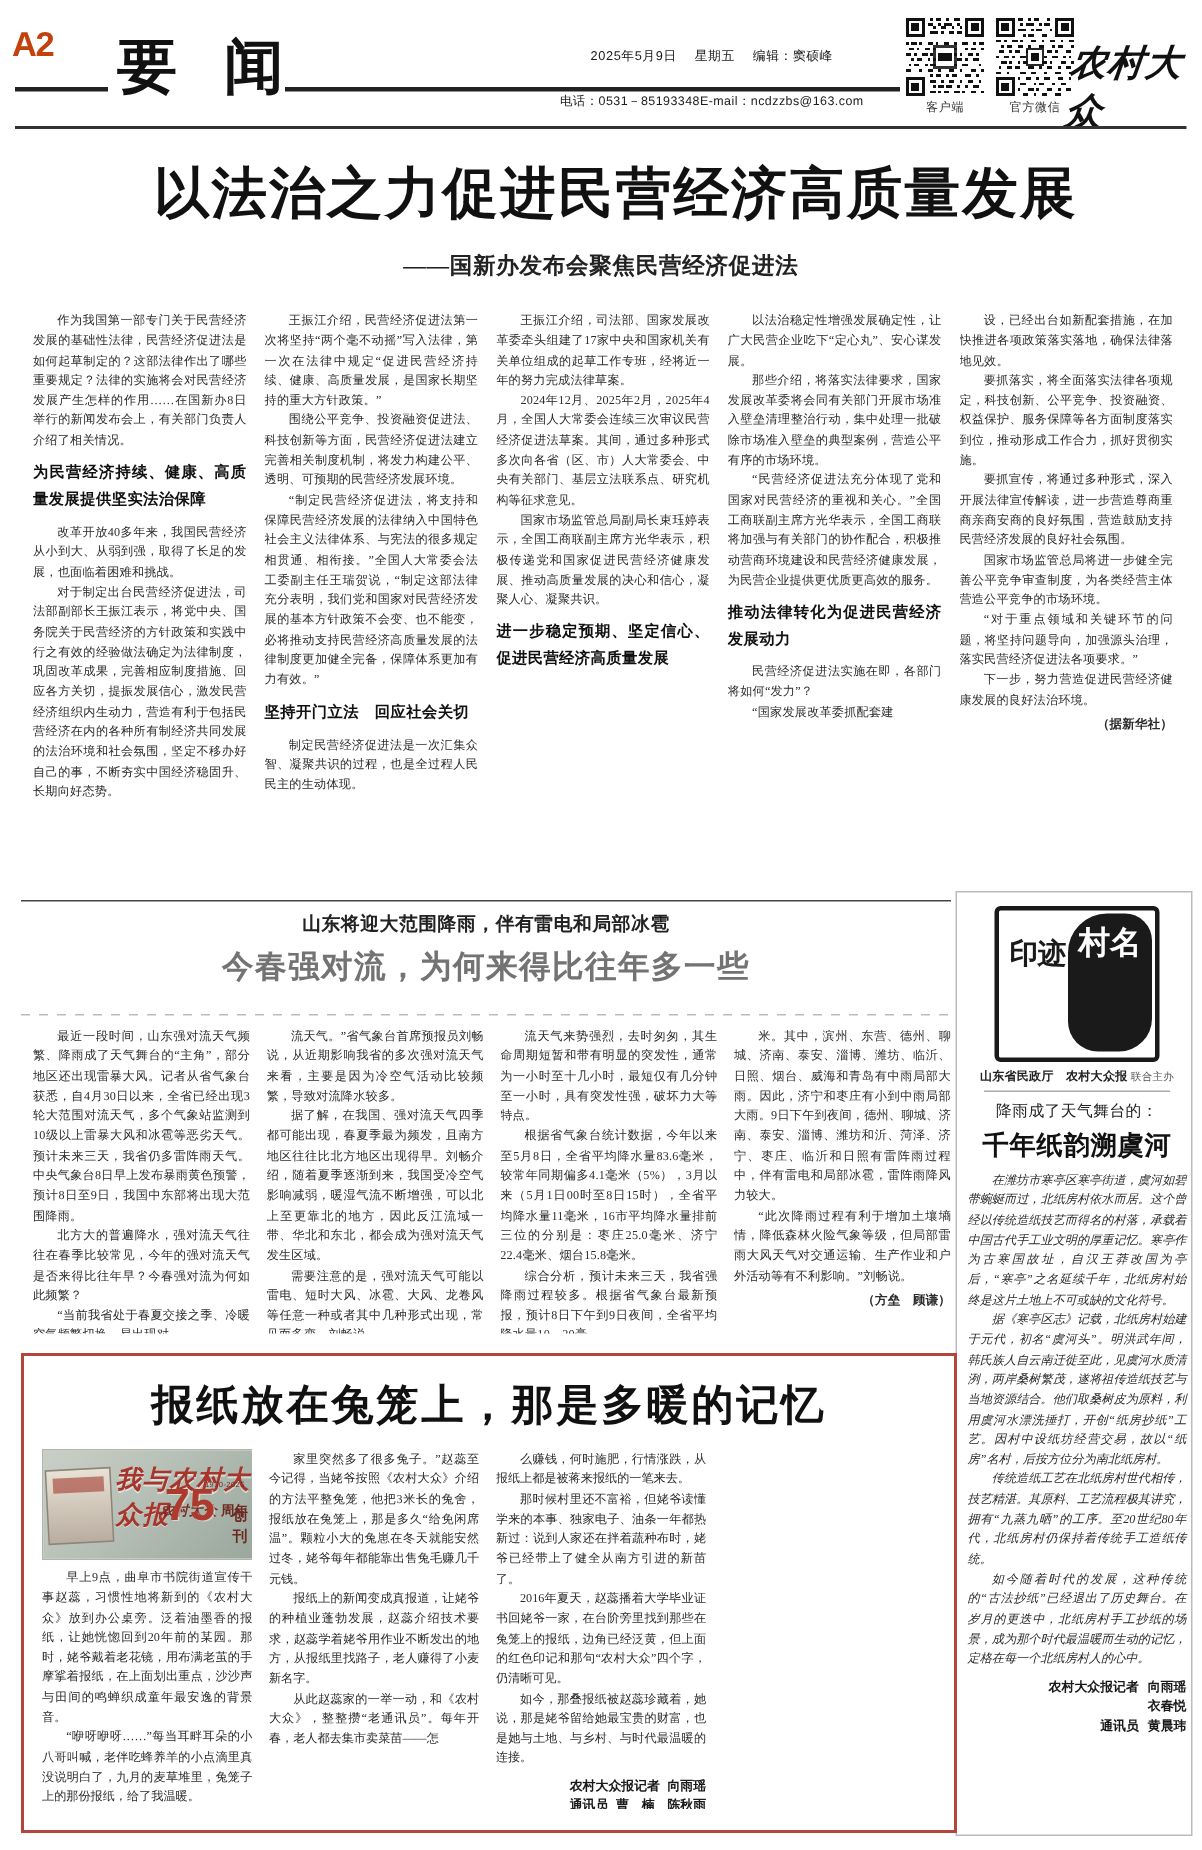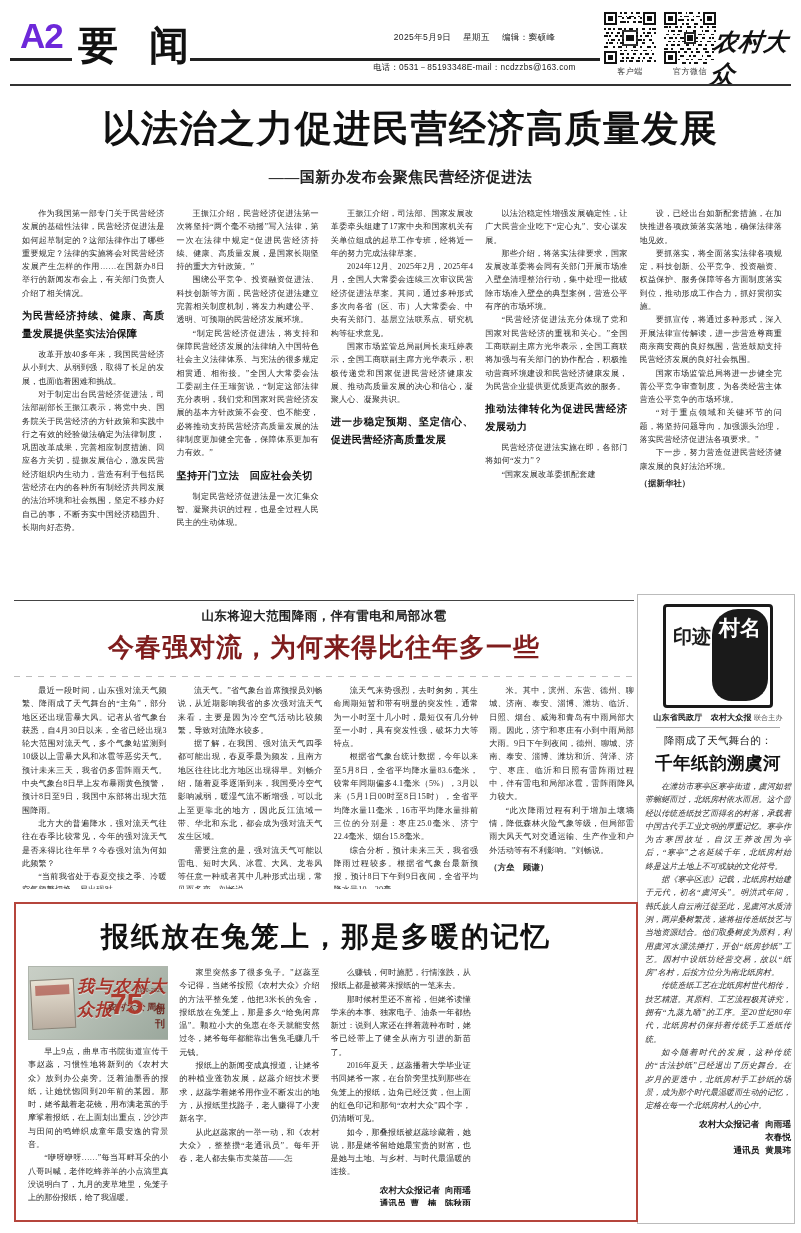--- a/index.html
+++ b/index.html
@@ -7,23 +7,23 @@
     width:801px;height:1233px;overflow:hidden;
     font-family:"Liberation Serif","DejaVu Serif",serif;
     color:#1a1a1a;
     -webkit-font-smoothing:antialiased;
   }
   .page{position:relative;width:801px;height:1233px;background:#fff;}
 
   
   .masthead{position:absolute;left:0;top:0;width:801px;height:86px;}
   .pagenum{
-    position:absolute;left:20px;top:16px;
-    font-family:"Liberation Sans","DejaVu Sans",sans-serif;
-    font-weight:bold;font-size:35px;letter-spacing:-1px;color:#6d28d9;
+    position:absolute;left:8px;top:16px;
+    font-family:"Liberation Sans","DejaVu Sans",sans-serif;
+    font-weight:bold;font-size:23px;letter-spacing:-1px;color:#c2410c;
   }
   .rule-left{position:absolute;left:10px;top:58px;width:62px;height:3px;background:#222;}
   .section-title{
     position:absolute;left:78px;top:22px;
     font-family:"Liberation Sans","DejaVu Sans",sans-serif;
     font-weight:bold;font-size:40px;letter-spacing:10px;color:#111;
     line-height:46px;
   }
   .rule-mid{position:absolute;left:190px;top:58px;width:410px;height:2.5px;background:#222;}
   .meta{
@@ -76,35 +76,35 @@
     color:#2b2b2b;letter-spacing:.15px;
     font-family:"Liberation Serif","DejaVu Serif",serif;
   }
   .ctext p{margin:0;text-indent:2em;}
   .subhead{
     font-family:"Liberation Sans","DejaVu Sans",sans-serif;
     font-weight:bold;font-size:10.2px;line-height:18px;color:#111;
     margin:7px 0 5px 0;text-align:justify;letter-spacing:.3px;
   }
   .subhead.ctr{}
-  .credit{text-align:left;font-weight:bold;font-size:8.3px;margin-top:4px;font-family:Liberation Mono, monospace;}
+  .credit{text-align:right;font-weight:bold;font-size:8.3px;margin-top:4px;font-family:Liberation Mono, monospace;}
 
   
   .band{position:absolute;left:14px;top:600px;width:620px;height:1.2px;background:#444;}
 
   
   .w-kicker{
     position:absolute;left:14px;top:608px;width:620px;text-align:center;
     font-family:"Liberation Serif","DejaVu Serif",serif;
     font-weight:bold;font-size:12.5px;color:#222;letter-spacing:.4px;
   }
   .w-head{
     position:absolute;left:14px;top:630px;width:620px;text-align:center;
     font-family:"Liberation Sans","DejaVu Sans",sans-serif;
-    font-weight:bold;font-size:26px;color:#7f1d1d;letter-spacing:1px;
+    font-weight:bold;font-size:21px;color:#737373;letter-spacing:1px;
   }
   .w-rule{position:absolute;left:14px;top:676px;width:620px;height:1px;
     background:repeating-linear-gradient(90deg,#bbb 0 6px,transparent 6px 12px);}
   .cols4{position:absolute;left:22px;top:684px;width:612px;height:205px;
     display:grid;grid-template-columns:repeat(4,1fr);gap:13px 11px;}
 
   
   .sidebar{position:absolute;left:645px;top:600px;width:146px;height:618px;}
   .seal{position:relative;width:110px;height:104px;margin:4px auto 0 auto;}
   .seal-border{position:absolute;inset:0;border:3px solid #1a1a1a;border-radius:4px;}

